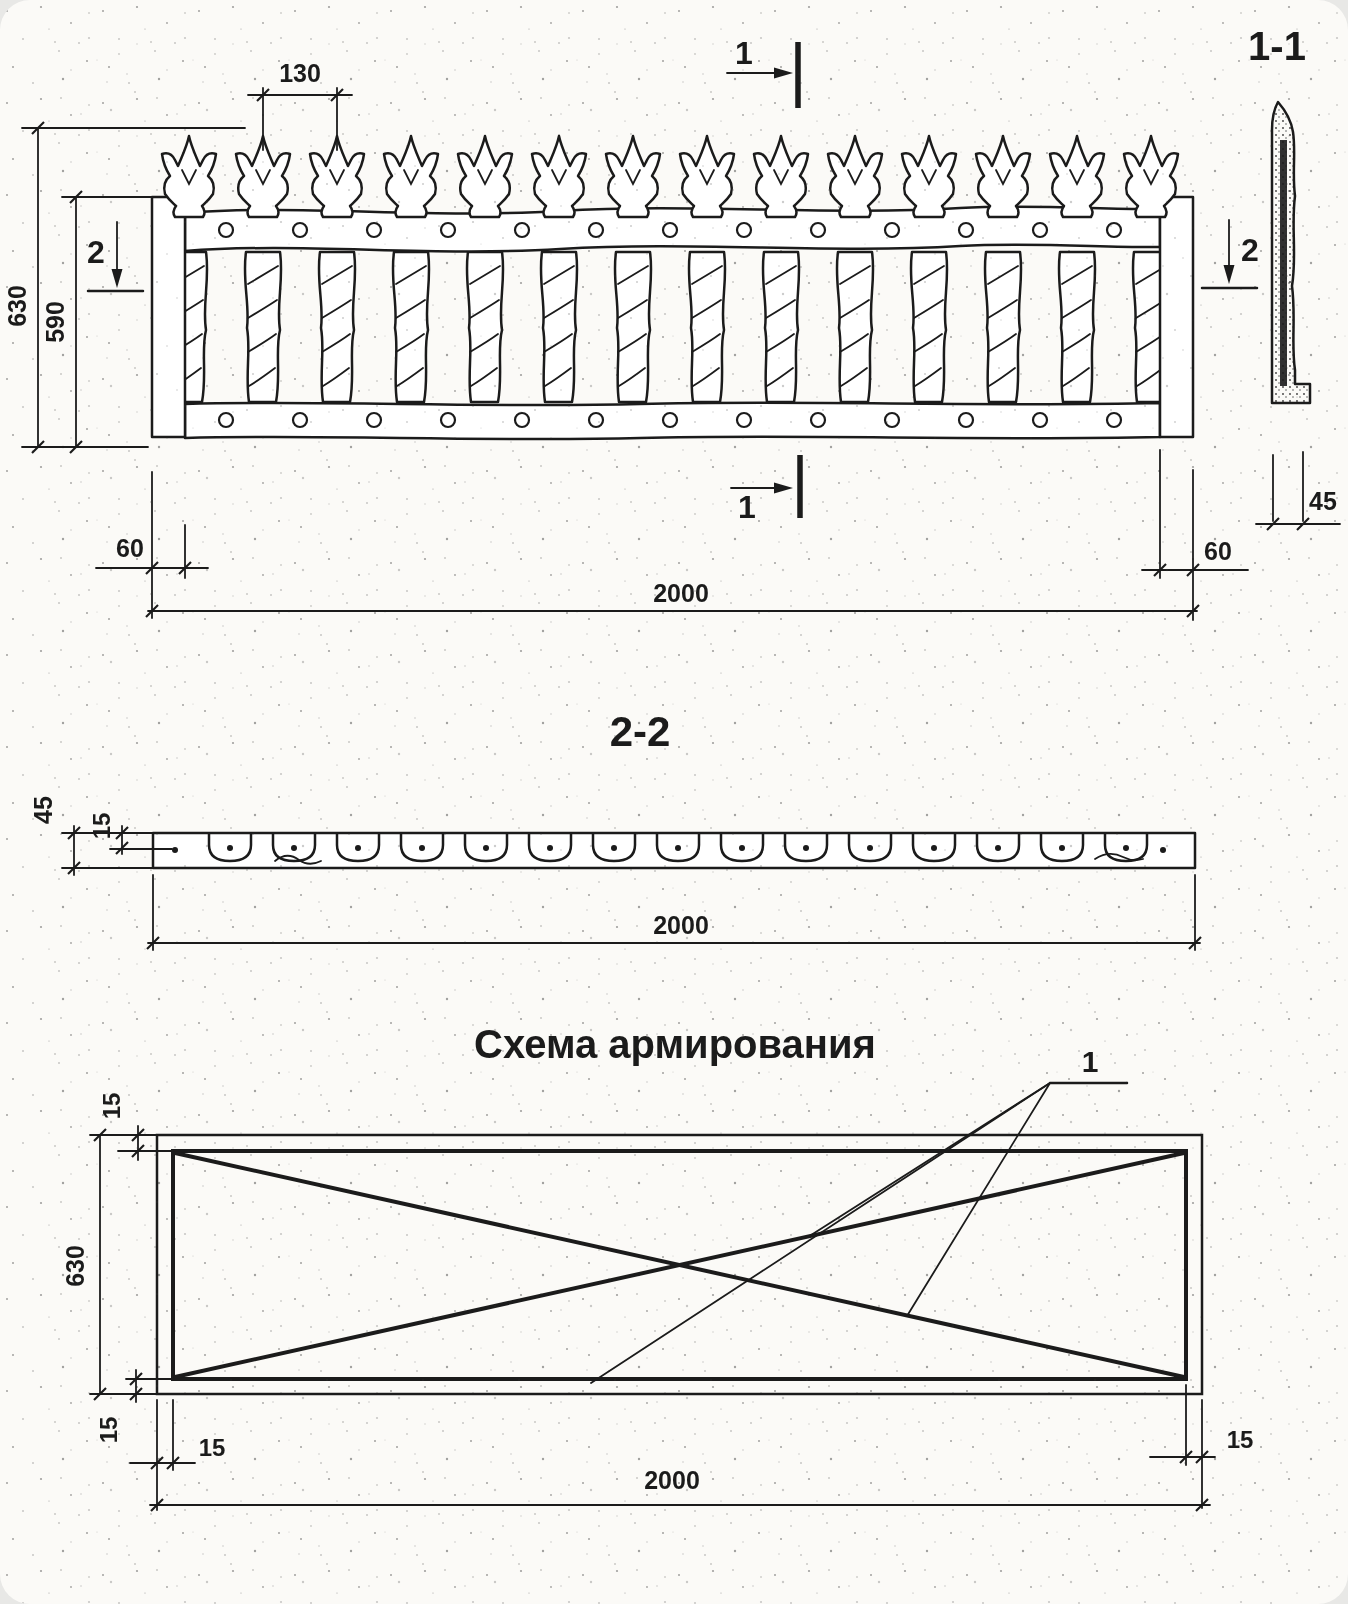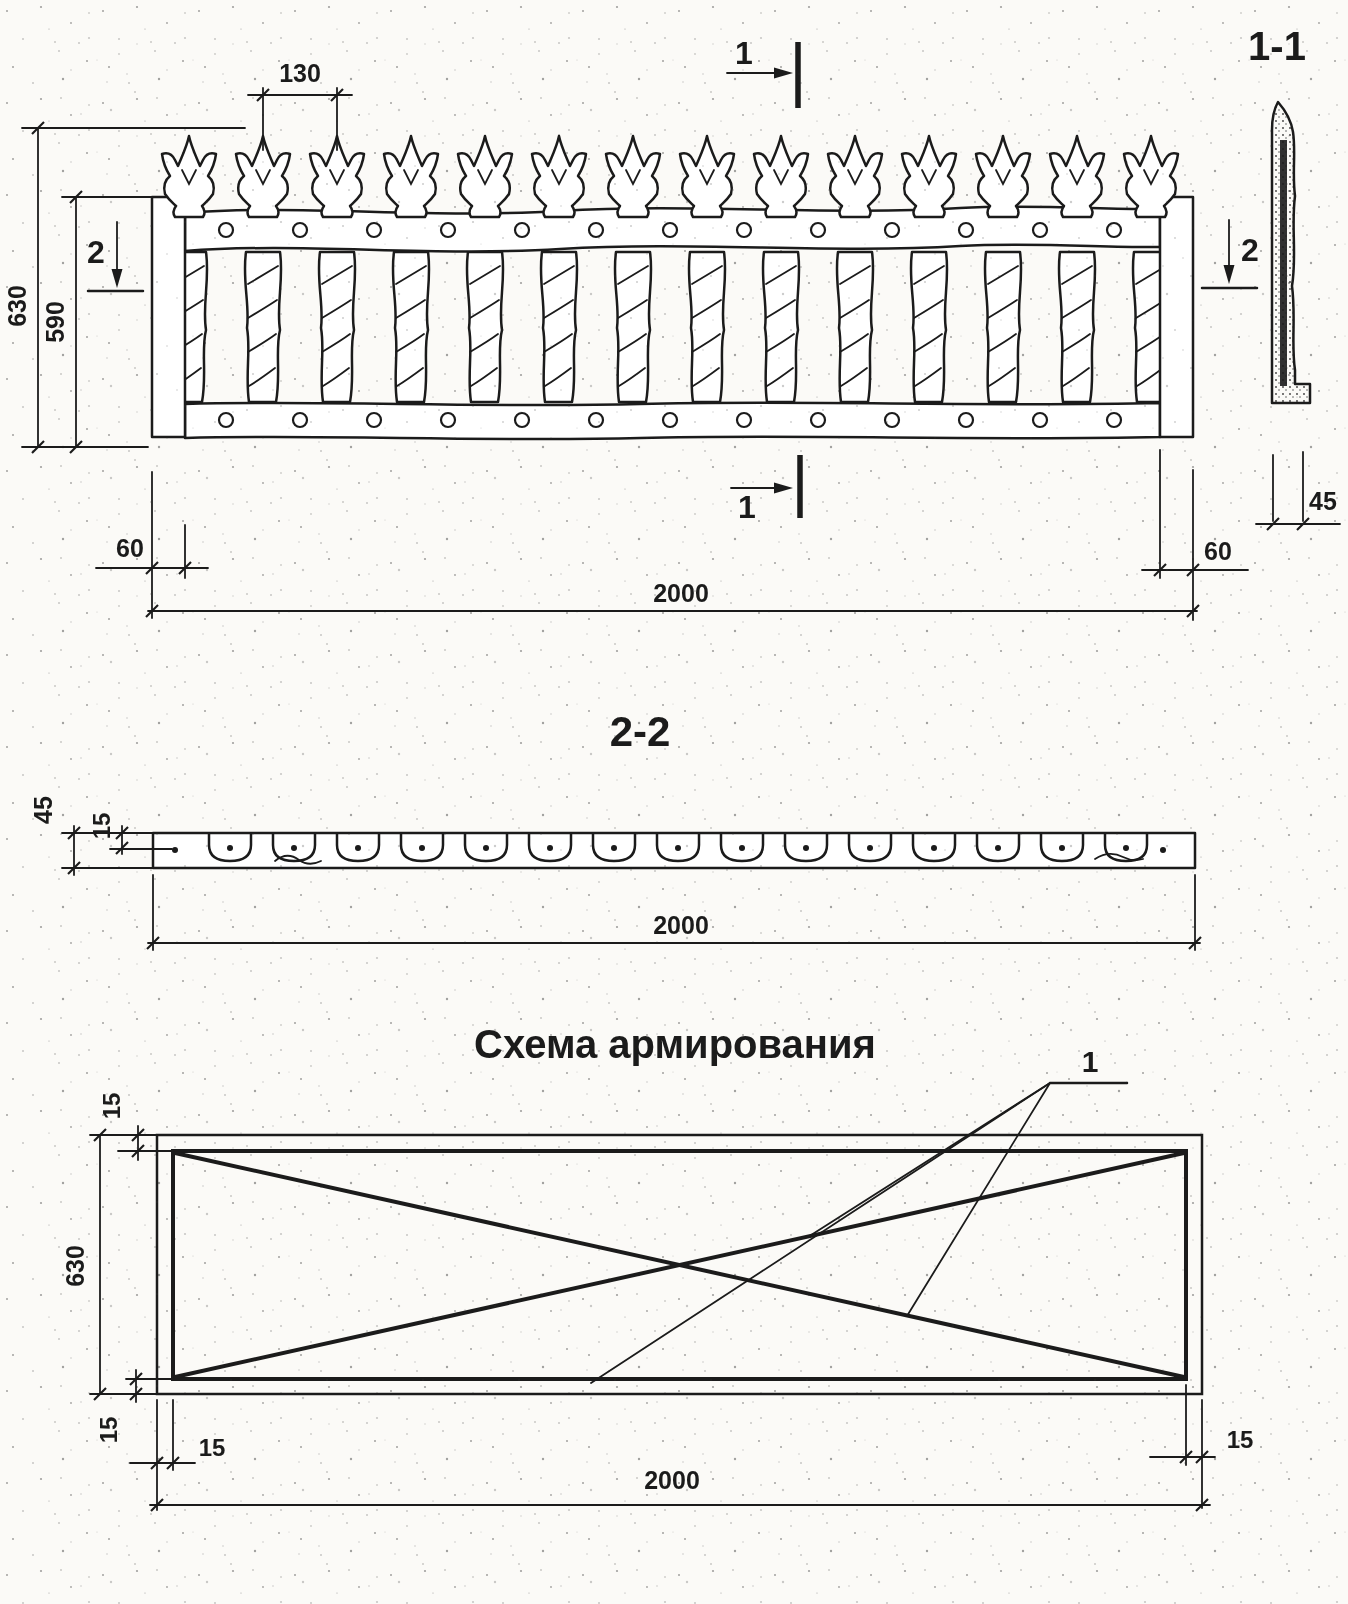--- a/index.html
+++ b/index.html
@@ -3,20 +3,21 @@
 <meta charset="utf-8">
 <style>
   html,body{margin:0;padding:0;background:#e8e8e6;}
   .sheet{
     position:relative;
     width:1348px;height:1604px;
     margin:0 auto;
     background:var(--paper,#fbfaf7);
     overflow:hidden;
     font-family:"Liberation Sans", sans-serif;
+    border-radius:30px;
   }
   svg{position:absolute;left:0;top:0;}
   text{
     font-family:"Liberation Sans","DejaVu Sans",sans-serif;
     font-weight:700;
     fill:var(--ink,#1b1b1b);
   }
   .outline{fill:#fff;stroke:var(--ink,#1b1b1b);stroke-width:2.5;stroke-linejoin:round;}
   .thin{fill:none;stroke:var(--ink,#1b1b1b);stroke-width:1.8;stroke-linecap:round;}
   .med{fill:none;stroke:var(--ink,#1b1b1b);stroke-width:2.5;stroke-linecap:round;}

